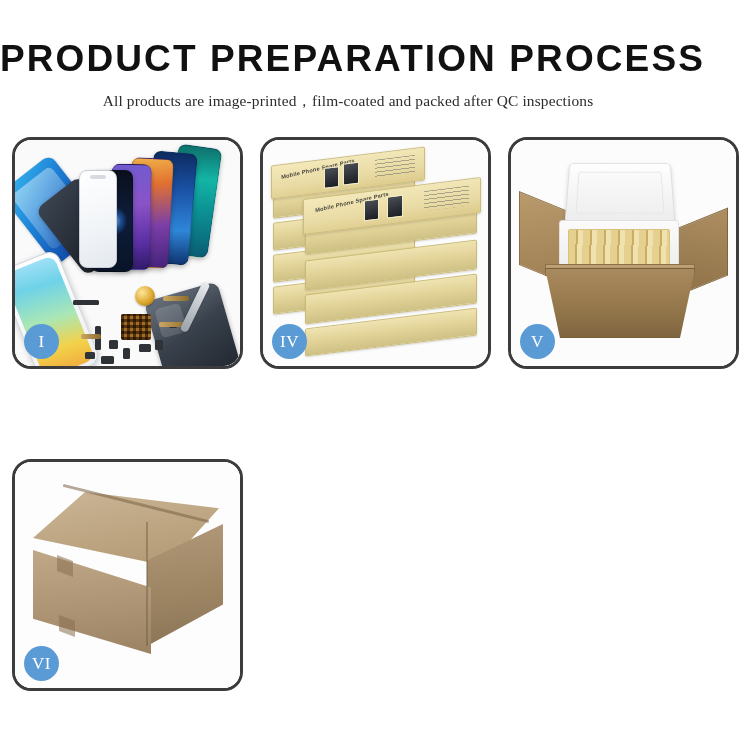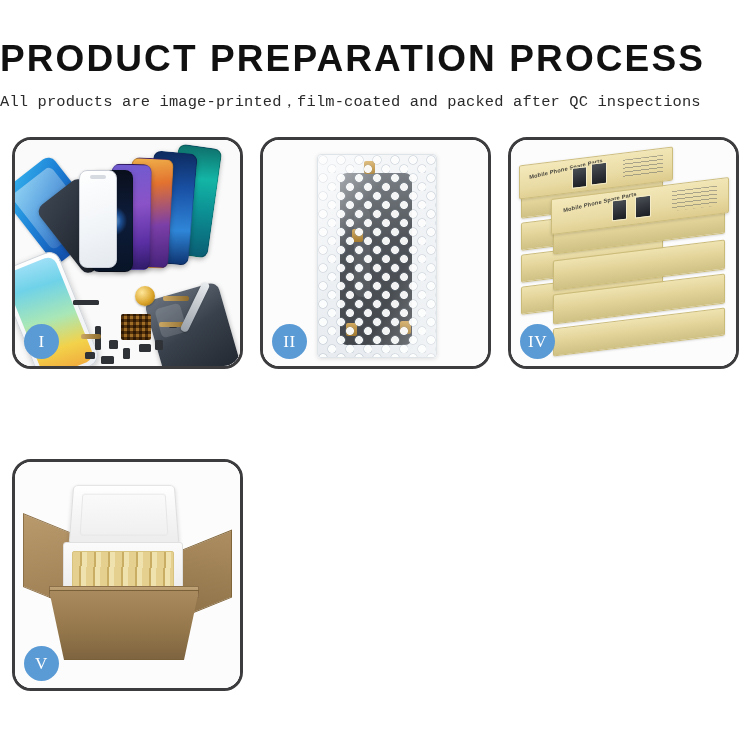--- a/index.html
+++ b/index.html
@@ -36,21 +36,21 @@
     font-family: "Liberation Sans", sans-serif;
   }
   .page-subtitle {
     margin: 0;
     padding-top: 12px;
     font-size: 15.4px;
     font-weight: 400;
     letter-spacing: 0.15px;
     color: #2b2b2b;
     white-space: nowrap;
-    font-family: Liberation Mono, monospace;
+    font-family: Liberation Serif, serif;
   }
 
   
   .grid {
     position: absolute;
     left: 12px;
     top: 137px;
     width: 727px;
     height: 556px;
     display: grid;
@@ -456,35 +456,20 @@
         <div class="p1-flex" style="left:90px; top:14px; width:26px;"></div>
         <div class="p1-flex" style="left:86px; top:40px; width:30px;"></div>
         <div class="p1-flex" style="left:8px;  top:52px; width:20px;"></div>
       </div>
       <div class="p1-tool"></div>
 
       <div class="badge">I</div>
     </div>
   </div>
 
-  <div class="panel">
-    <div class="panel-inner">
-      <div class="p2-bg"></div>
-      <div class="p2-bag">
-        <div class="p2-part"></div>
-        <div class="p2-tape" style="left:46px; top:6px;"></div>
-        <div class="p2-tape" style="left:34px; top:74px;"></div>
-        <div class="p2-tape" style="left:28px; top:168px;"></div>
-        <div class="p2-tape" style="left:82px; top:166px;"></div>
-        <div class="p2-bubbles"></div>
-        <div class="p2-sheen"></div>
-      </div>
-      <div class="badge">II</div>
-    </div>
-  </div>
 
 
   <div class="panel">
     <div class="panel-inner">
       <div class="p4-bg"></div>
       <div class="p4-stack">
         <div class="p4-slab p4-b1"></div>
         <div class="p4-slab p4-b2"></div>
         <div class="p4-slab p4-b3"></div>
         <div class="p4-slab p4-b4"></div>
@@ -520,14 +505,27 @@
       <div class="p5-lid"></div>
       <div class="p5-foambox">
         <div class="p5-content"></div>
       </div>
       <div class="p5-bodytop"></div>
       <div class="p5-body"></div>
       <div class="badge">V</div>
     </div>
   </div>
 
+  <div class="panel">
+    <div class="panel-inner">
+      <div class="p6-bg"></div>
+      <div class="p6-top"></div>
+      <div class="p6-seam"></div>
+      <div class="p6-side"></div>
+      <div class="p6-front"></div>
+      <div class="p6-edge"></div>
+      <div class="p6-tapeA"></div>
+      <div class="p6-tapeB"></div>
+      <div class="badge">VI</div>
+    </div>
+  </div>
 
 </div>
 
 </body></html>

